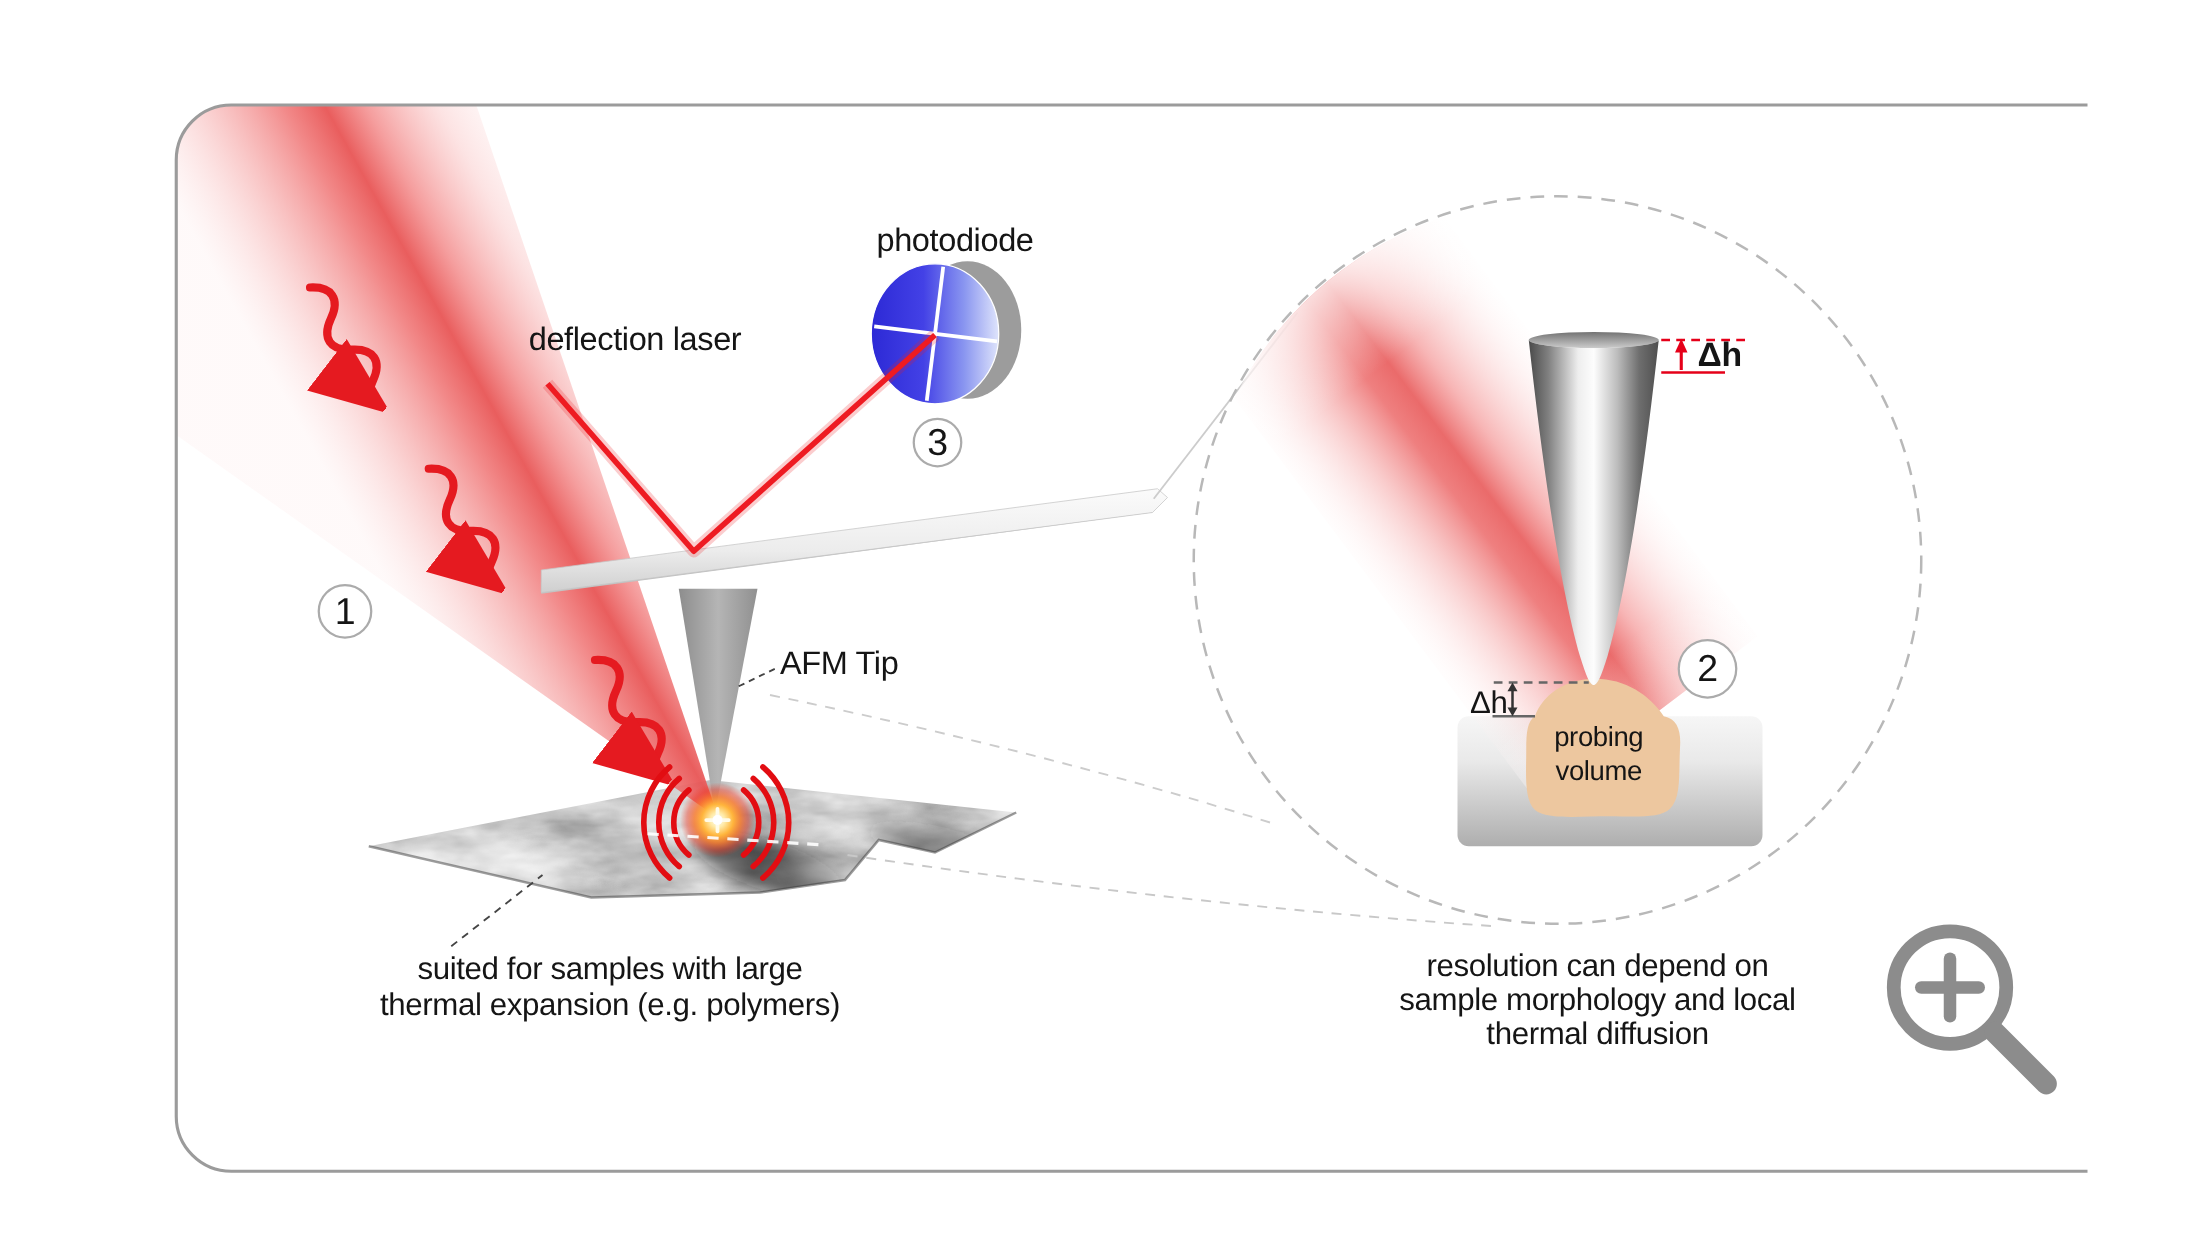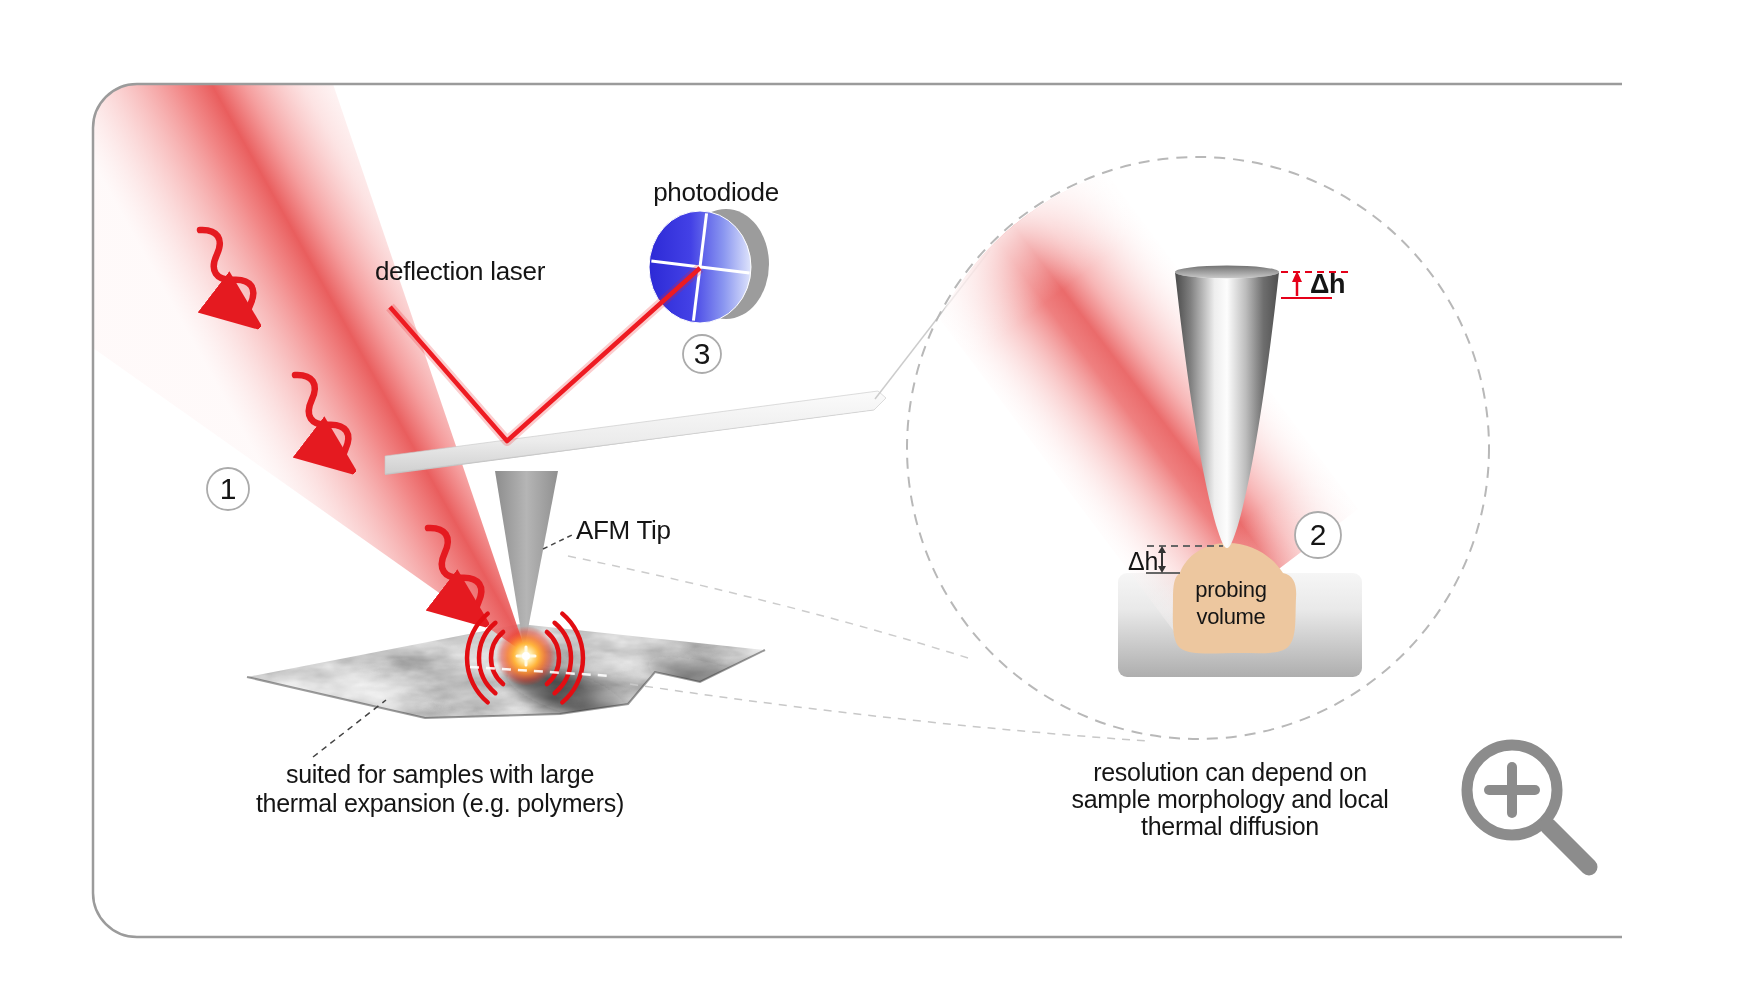--- a/index.html
+++ b/index.html
@@ -1,17 +1,17 @@
 <!DOCTYPE html>
 <html><head>
 <meta charset="utf-8">
 <style>
   html,body{margin:0;padding:0;background:#ffffff;}
   .stage{position:relative;width:1622px;height:1008px;background:#fff;overflow:hidden;
-         font-family:"Liberation Sans",sans-serif;}
+         font-family:"Liberation Sans",sans-serif;padding-left:48px;}
   svg text{font-family:"Liberation Sans",sans-serif;letter-spacing:-0.3px;fill:#151515;}
   .cap{font-size:25px;}
   .badge-num{font-size:30px;}
 </style>
 </head>
 <body>
 
 <div class="stage">
 <svg width="1758" height="1008" viewBox="0 0 1758 1008" xmlns="http://www.w3.org/2000/svg">
   <defs>

